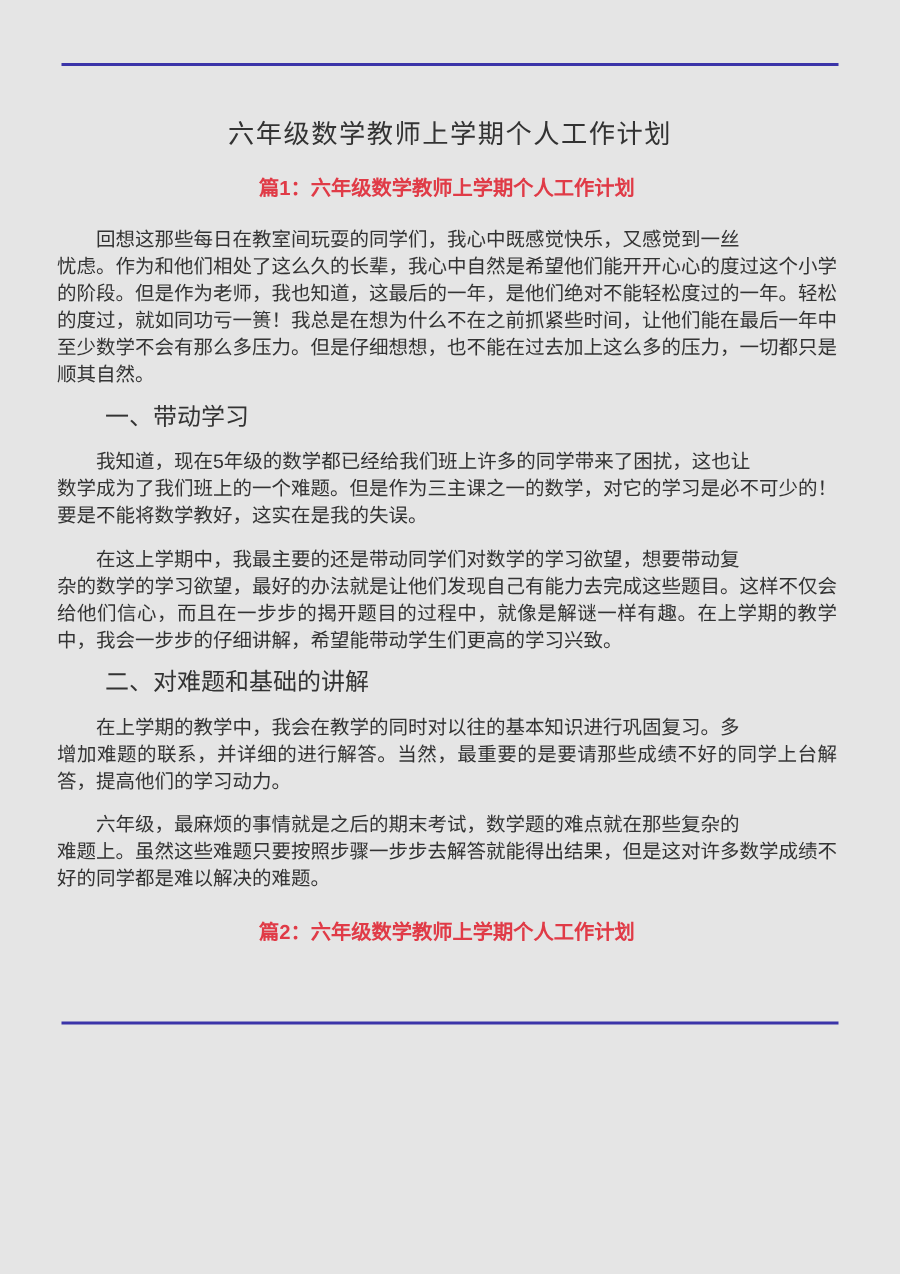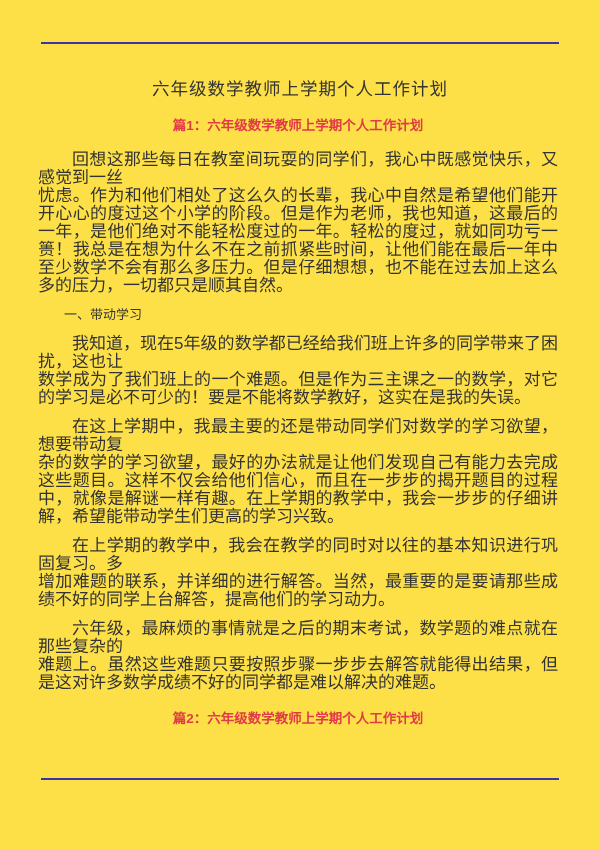--- a/index.html
+++ b/index.html
@@ -1,20 +1,20 @@
 <!DOCTYPE html>
 <html lang="zh-CN"><head>
 <meta charset="utf-8">
 <style>
   html, body { margin: 0; padding: 0; background: #ffffff; }
   .page {
     position: relative;
     width: 600px;
     height: 849px;
-    background: #fde047;
+    background: #e5e5e5;
     overflow: hidden;
     font-family: "Liberation Sans", sans-serif;
     color: #333333;
     box-sizing: border-box;
   }
   .rule {
     width: 518px;
     margin-left: auto;
     margin-right: auto;
     height: 0;
@@ -34,32 +34,32 @@
   .part-heading {
     margin: 15px 42px 16px 38px;
     font-size: 13.5px;
     font-weight: 700;
     line-height: 18px;
     color: #e03b47;
     text-align: center;
   }
   .para {
     margin: 11px 42px 11px 38px;
-    font-size: 17px;
+    font-size: 13px;
     font-weight: 400;
     line-height: 18px;
     color: #333333;
     text-align: justify;
     text-indent: 2em;
     white-space: pre-wrap;
     word-break: break-all;
   }
   .sub-heading {
     margin: 11px 42px 11px 38px;
-    font-size: 13px;
+    font-size: 16px;
     font-weight: 400;
     line-height: 18px;
     color: #333333;
     text-indent: 2em;
   }
   .part2-heading { margin-top: 18px; margin-bottom: 12px; }
 </style>
 </head>
 <body>
 
@@ -76,20 +76,21 @@
 
 
   <h3 class="sub-heading">一、带动学习</h3>
 
   <p class="para">我知道，现在5年级的数学都已经给我们班上许多的同学带来了困扰，这也让
 数学成为了我们班上的一个难题。但是作为三主课之一的数学，对它的学习是必不可少的！要是不能将数学教好，这实在是我的失误。</p>
 
   <p class="para">在这上学期中，我最主要的还是带动同学们对数学的学习欲望，想要带动复
 杂的数学的学习欲望，最好的办法就是让他们发现自己有能力去完成这些题目。这样不仅会给他们信心，而且在一步步的揭开题目的过程中，就像是解谜一样有趣。在上学期的教学中，我会一步步的仔细讲解，希望能带动学生们更高的学习兴致。</p>
 
+  <h3 class="sub-heading">二、对难题和基础的讲解</h3>
 
   <p class="para">在上学期的教学中，我会在教学的同时对以往的基本知识进行巩固复习。多
 增加难题的联系，并详细的进行解答。当然，最重要的是要请那些成绩不好的同学上台解答，提高他们的学习动力。</p>
 
   <p class="para">六年级，最麻烦的事情就是之后的期末考试，数学题的难点就在那些复杂的
 难题上。虽然这些难题只要按照步骤一步步去解答就能得出结果，但是这对许多数学成绩不好的同学都是难以解决的难题。</p>
 
 
 
   <h2 class="part-heading part2-heading">篇2：六年级数学教师上学期个人工作计划</h2>

